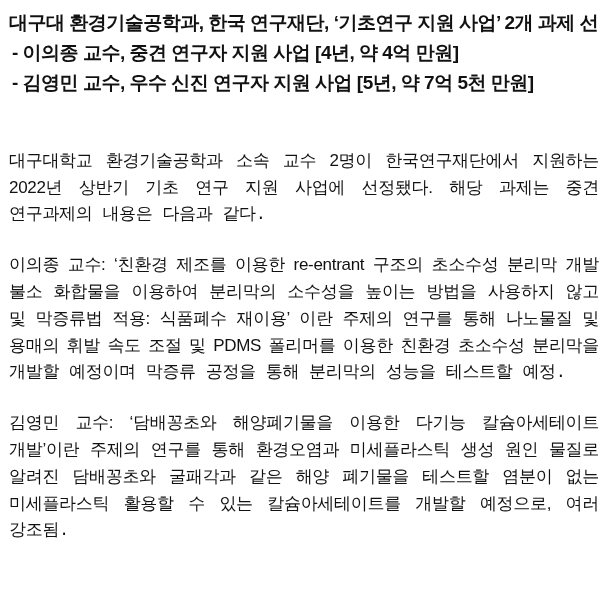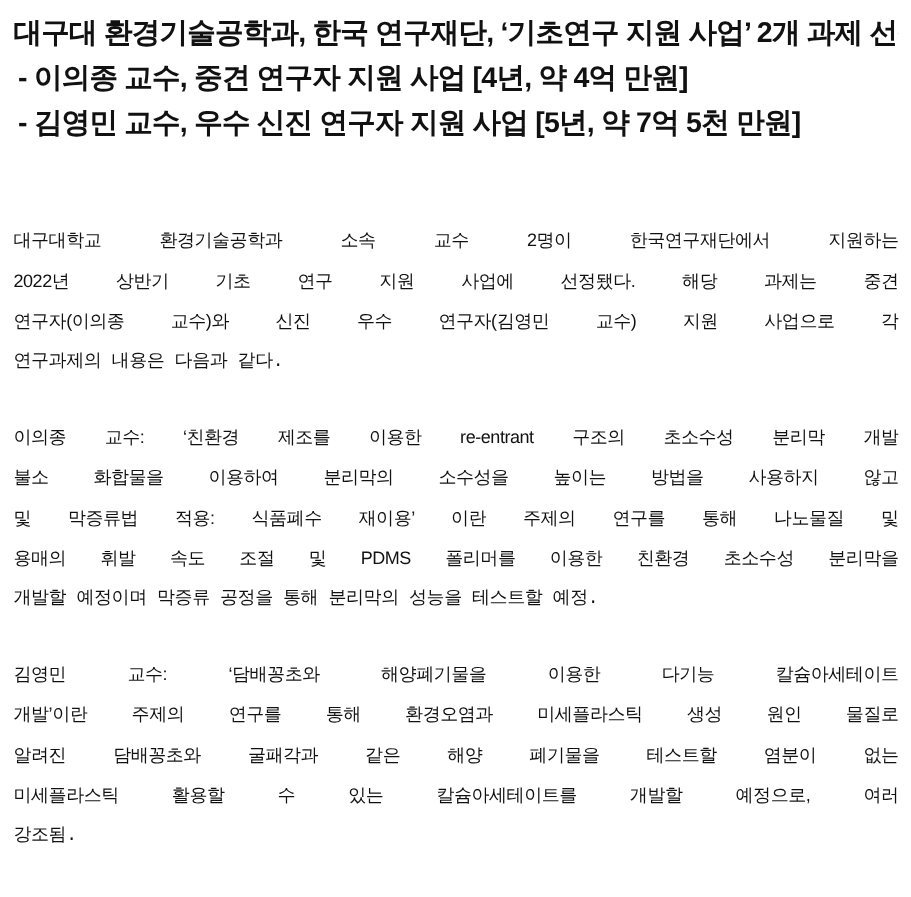--- a/index.html
+++ b/index.html
@@ -22,21 +22,21 @@
     font-size: 19px;
     line-height: 30px;
     height: 30px;
     overflow: hidden;
     white-space: nowrap;
     letter-spacing: -0.5px;
   }
   .hline.sub { padding-left: 3px; }
   .para { }
   .bline {
-    font-size: 12px;
+    font-size: 17px;
     line-height: 27px;
     height: 27px;
     overflow: hidden;
     letter-spacing: -0.3px;
     text-align: justify;
     text-align-last: justify;
   }
   .bline.last { text-align-last: left; font-family: Liberation Mono, monospace; }
   .p1 { margin-bottom: 23px; }
   .p2 { margin-bottom: 23px; }
@@ -48,21 +48,20 @@
 
   <div class="headline">
     <div class="hline">대구대 환경기술공학과, 한국 연구재단, ‘기초연구 지원 사업’ 2개 과제 선정</div>
     <div class="hline sub">- 이의종 교수, 중견 연구자 지원 사업 [4년, 약 4억 만원]</div>
     <div class="hline sub">- 김영민 교수, 우수 신진 연구자 지원 사업 [5년, 약 7억 5천 만원]</div>
   </div>
 
   <div class="para p1">
     <div class="bline">대구대학교 환경기술공학과 소속 교수 2명이 한국연구재단에서 지원하는</div>
     <div class="bline">2022년 상반기 기초 연구 지원 사업에 선정됐다. 해당 과제는 중견</div>
-    <div class="bline">연구자(이의종 교수)와 신진 우수 연구자(김영민 교수) 지원 사업으로 각</div>
     <div class="bline last">연구과제의 내용은 다음과 같다.</div>
   </div>
 
   <div class="para p2">
     <div class="bline">이의종 교수: ‘친환경 제조를 이용한 re-entrant 구조의 초소수성 분리막 개발</div>
     <div class="bline">불소 화합물을 이용하여 분리막의 소수성을 높이는 방법을 사용하지 않고</div>
     <div class="bline">및 막증류법 적용: 식품폐수 재이용’ 이란 주제의 연구를 통해 나노물질 및</div>
     <div class="bline">용매의 휘발 속도 조절 및 PDMS 폴리머를 이용한 친환경 초소수성 분리막을</div>
     <div class="bline last">개발할 예정이며 막증류 공정을 통해 분리막의 성능을 테스트할 예정.</div>
   </div>

